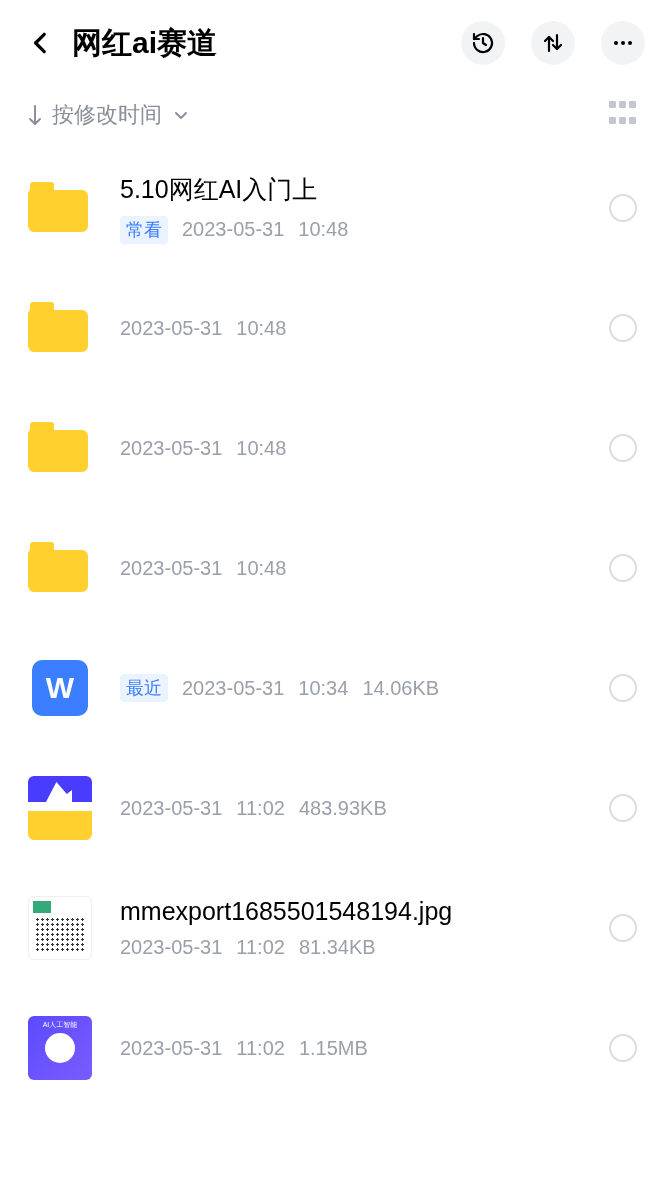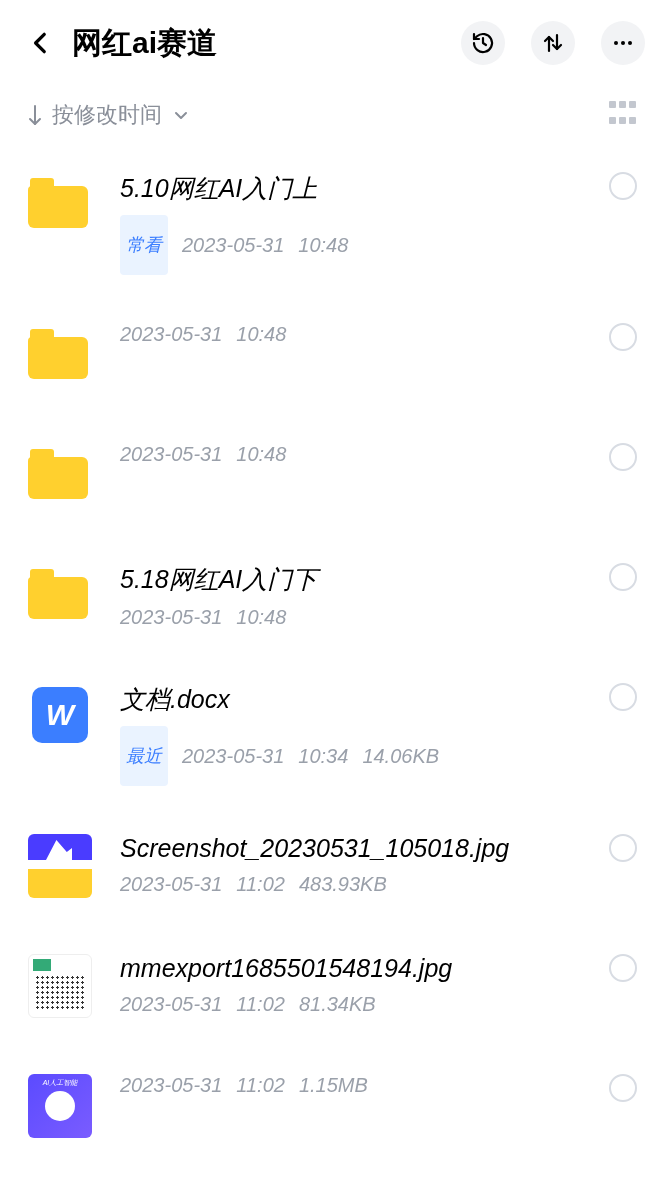--- a/index.html
+++ b/index.html
@@ -32,25 +32,24 @@
   padding: 30px 28px 18px 28px;
   font-family: Liberation Mono, monospace;
 }
 .sort-left { display:flex; align-items:center; gap:10px; color:#8a8f99; font-size:22px; cursor:pointer;}
 .sort-arrow { width:14px; height:22px; }
 .sort-chevron { width:18px; height:18px; }
 .grid-toggle { width:28px; height:28px; display:flex; flex-wrap:wrap; gap:3px; cursor:pointer; }
 .grid-toggle span { width:7px; height:7px; background:#c3c7cf; border-radius:1px; }
 .list { padding: 0 20px; }
 .item {
-  display:flex; 
+  display:flex; align-items:center;
   padding: 24px 8px;
   min-height: 120px;
   cursor:pointer;
-  font-style:italic;
 }
 .thumb {
   width: 64px; height: 64px; border-radius: 8px;
   flex-shrink:0; margin-right: 28px;
   display:flex; align-items:center; justify-content:center;
   position:relative;
 }
 .folder-icon { width:60px; height:48px; }
 .folder-icon .tab { width:24px; height:10px; background:#ffd02e; border-radius:3px 3px 0 0; position:absolute; top:6px; left:2px; }
 .folder-icon .body { width:60px; height:42px; background:#ffd02e; border-radius:4px 6px 6px 6px; position:absolute; top:14px; left:0; }
@@ -61,21 +60,21 @@
 }
 .img-thumb { width:64px; height:64px; border-radius:6px; overflow:hidden; }
 .info { flex:1; min-width:0; }
 .name {
   font-size: 25px; color:#000; font-weight:400;
   white-space:nowrap; overflow:hidden; text-overflow:ellipsis;
   margin-bottom: 10px;
 }
 .meta { display:flex; align-items:center; gap:14px; font-size:20px; color:#9aa0aa; }
 .badge {
-  font-size:18px; padding:18px 6px; border-radius:4px;
+  font-size:18px; padding:2px 6px; border-radius:4px;
   background:#eaf3ff; color:#3b7eff; font-weight:500;
 }
 .radio {
   width:28px; height:28px; border-radius:50%;
   border:2px solid #d8dce3; flex-shrink:0; margin-left:12px;
   cursor:pointer;
 }
 
 .thumb1 { background:linear-gradient(180deg,#4a3cff 0%,#4a3cff 40%,#fff 40%,#fff 55%,#ffd02e 55%,#ffd02e 100%); position:relative; }
 .thumb1::before { content:""; position:absolute; top:6px; left:18px; width:26px; height:20px; background:#fff; clip-path:polygon(0 100%,40% 0,80% 60%,100% 40%,100% 100%); }
@@ -196,49 +195,46 @@
       <div class="radio"></div>
     </div>
     <div class="item">
       <div class="thumb">
         <div class="folder-icon">
           <div class="tab"></div>
           <div class="body"></div>
         </div>
       </div>
       <div class="info">
-        <div class="name">5.18网红AI入门下</div>
         <div class="meta">
           <span>2023-05-31</span>
           <span>10:48</span>
         </div>
       </div>
       <div class="radio"></div>
     </div>
     <div class="item">
       <div class="thumb">
         <div class="doc-icon">W</div>
       </div>
       <div class="info">
-        <div class="name">文档.docx</div>
         <div class="meta">
           <span class="badge">最近</span>
           <span>2023-05-31</span>
           <span>10:34</span>
           <span>14.06KB</span>
         </div>
       </div>
       <div class="radio"></div>
     </div>
     <div class="item">
       <div class="thumb">
         <div class="img-thumb thumb1"></div>
       </div>
       <div class="info">
-        <div class="name">Screenshot_20230531_105018.jpg</div>
         <div class="meta">
           <span>2023-05-31</span>
           <span>11:02</span>
           <span>483.93KB</span>
         </div>
       </div>
       <div class="radio"></div>
     </div>
     <div class="item">
       <div class="thumb">

